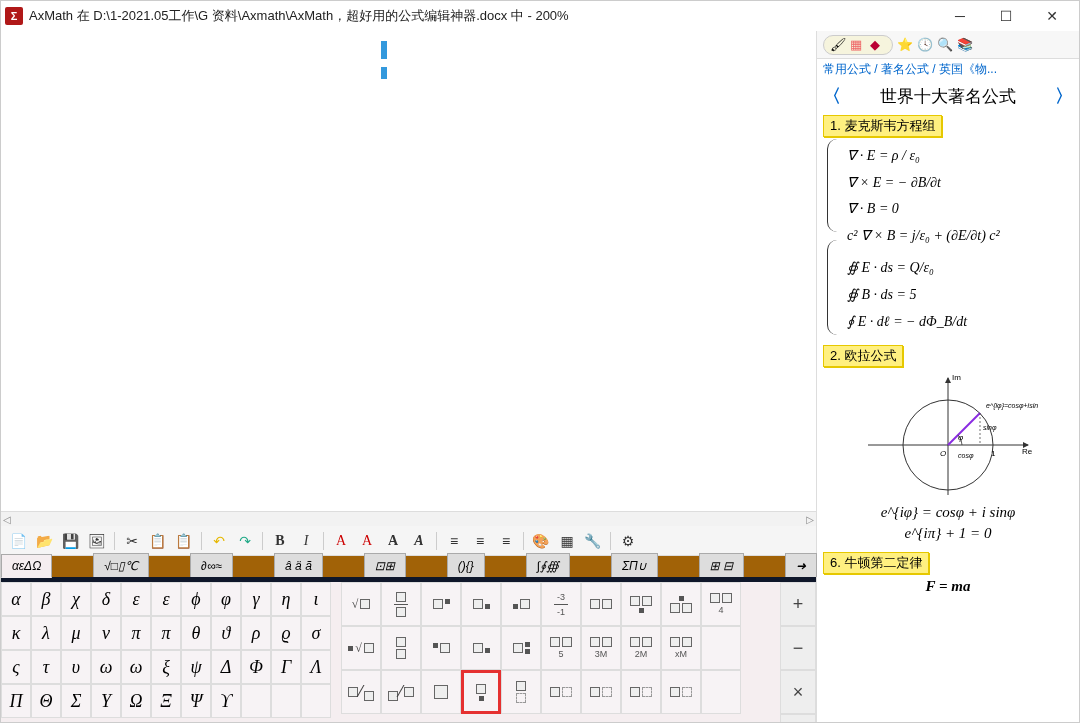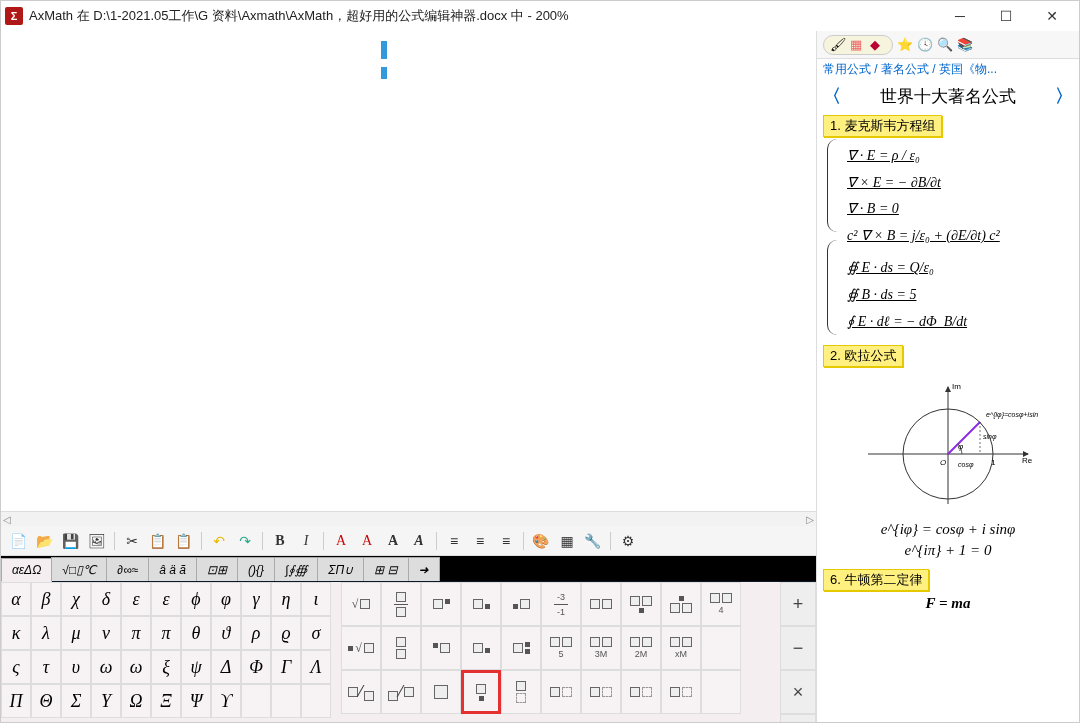--- a/index.html
+++ b/index.html
@@ -11,21 +11,21 @@
 .win-btn { width:46px; height:30px; display:flex; align-items:center; justify-content:center; color:#333; font-size:14px; }
 .body { flex:1; display:flex; overflow:hidden; }
 .main { flex:1; display:flex; flex-direction:column; border-right:1px solid #ddd; }
 .canvas { flex:1; background:#fff; position:relative; border-bottom:1px solid #ddd; }
 .cursor1 { position:absolute; left:380px; top:10px; width:6px; height:18px; background:#3399dd; }
 .cursor2 { position:absolute; left:380px; top:36px; width:6px; height:12px; background:#3399dd; }
 .hscroll { height:14px; background:#f2f2f2; display:flex; align-items:center; justify-content:space-between; padding:0 2px; color:#888; font-size:10px; }
 .toolbar { height:30px; background:#f5f5f5; border-bottom:1px solid #ddd; display:flex; align-items:center; gap:2px; padding:2px 6px; }
 .tb { width:24px; height:22px; display:flex; align-items:center; justify-content:center; border:1px solid transparent; border-radius:3px; font-size:14px; color:#333; }
 .sep { width:1px; height:18px; background:#ccc; margin:0 3px; }
-.tabstrip { height:26px; display:flex; background:#000000; border-bottom:1px solid #0f172a; align-items:flex-end;}
+.tabstrip { height:26px; display:flex; background:#a16207; border-bottom:5px solid #0f172a; align-items:flex-end;justify-content:space-between;}
 .tab { height:24px; border:1px solid #aaa; border-bottom:none; margin-right:-1px; padding:2px 10px; background:#ddd; font-size:12px; font-style:italic; white-space:nowrap; display:flex; align-items:center; }
 .tab.active { background:#f5eef0; border-bottom:1px solid #f5eef0; position:relative; top:1px; z-index:1; }
 .palettes { flex:0 0 140px; display:flex; background:#f5eef0; overflow:hidden; }
 .greek { display:grid; grid-template-columns: repeat(11, 30px); grid-auto-rows: 34px; }
 .greek span { display:flex; align-items:center; justify-content:center; font-family:"Times New Roman", serif; font-style:italic; font-size:18px; border:1px solid #ddd; background:#f7f3f5; }
 .tmpl { flex:1; display:grid; grid-template-columns: repeat(10, 40px); grid-auto-rows: 44px; margin-left:10px; }
 .tmpl .tc { border:1px solid #ddd; background:#f7f3f5; display:flex; align-items:center; justify-content:center; font-size:12px; color:#444; }
 .tmpl .tc.sel { outline:3px solid #e53030; outline-offset:-3px; }
 .ops { display:grid; grid-template-columns: 36px; grid-auto-rows:44px; margin-left:8px; }
 .ops .tc { border:1px solid #ddd; background:#eee; display:flex; align-items:center; justify-content:center; font-size:18px; color:#444; }
@@ -33,21 +33,21 @@
 .rp-toolbar { height:28px; display:flex; align-items:center; gap:4px; padding:2px 6px; background:#f7f7f7; border-bottom:1px solid #ddd;}
 .pill { border:1px solid #ccc; border-radius:10px; height:20px; display:flex; align-items:center; gap:4px; padding:0 6px; background:#f6f4dd; }
 .rp-ico { width:16px; height:16px; display:inline-block; }
 .crumbs { height:22px; font-size:12px; color:#0066cc; padding:2px 6px; white-space:nowrap; overflow:hidden;}
 .rp-title { height:30px; display:flex; align-items:center; justify-content:space-between; padding:0 6px; font-size:17px; font-weight:500; }
 .arrow { color:#0066cc; font-size:18px; font-weight:bold; }
 .rp-content { flex:1; overflow:auto; background:#fff; padding:4px 6px; }
 .rp-sec { margin-bottom:10px; }
 .rp-label { display:inline-block; background:#fff080; border:1px solid #e6c800; padding:1px 6px; font-size:13px; box-shadow:1px 1px 0 #e6c800; }
 .rp-body { padding:6px 0 0 24px; font-family:"Times New Roman",serif; font-size:14px; font-style:italic; line-height:1.9; }
-.circle-diagram { width:180px; height:130px; position:relative; margin:12px auto; }
+.circle-diagram { width:180px; height:130px; position:relative; margin:3px auto; }
 .circle-diagram svg { width:100%; height:100%; }
 .eq { text-align:center; font-family:"Times New Roman",serif; font-size:15px; font-style:italic; margin:4px 0; }
 .box-glyph { width:10px; height:10px; border:1.5px solid #666; display:inline-block; background:#eee; }
 .small-sq { width:5px; height:5px; background:#555; display:inline-block; }
 .g { display:inline-flex; align-items:center; gap:2px;}
 .gcol { display:inline-flex; flex-direction:column; align-items:center; gap:2px;}
 .dashed { border:1px dashed #999; }
 .tiny { font-size:9px; color:#555; font-style:normal; font-family:sans-serif;}
 </style>
 </head>
@@ -435,21 +435,21 @@
       <div class="crumbs">常用公式 / 著名公式 / 英国《物...</div>
       <div class="rp-title">
         <span class="arrow">〈</span>
         <span>世界十大著名公式</span>
         <span class="arrow">〉</span>
       </div>
       <div class="rp-content">
 
         <div class="rp-sec">
           <span class="rp-label">1. 麦克斯韦方程组</span>
-          <div class="rp-body" style="position:relative;text-decoration:underline;">
+          <div class="rp-body" style="position:relative;">
             <div style="position:absolute; left:4px; top:2px; bottom:52%; width:10px; border-left:1.5px solid #333; border-top-left-radius:10px; border-bottom-left-radius:10px;"></div>
             <div>∇ · E = ρ / ε₀</div>
             <div>∇ × E = − ∂B/∂t</div>
             <div>∇ · B = 0</div>
             <div>c² ∇ × B = j/ε₀ + (∂E/∂t) c²</div>
             <div style="height:6px;"></div>
             <div style="position:absolute; left:4px; top:52%; bottom:0; width:10px; border-left:1.5px solid #333; border-top-left-radius:10px; border-bottom-left-radius:10px;"></div>
             <div>∯ E · ds = Q/ε₀</div>
             <div>∯ B · ds = 5</div>
             <div>∮ E · dℓ = − dΦ_B/dt</div>

